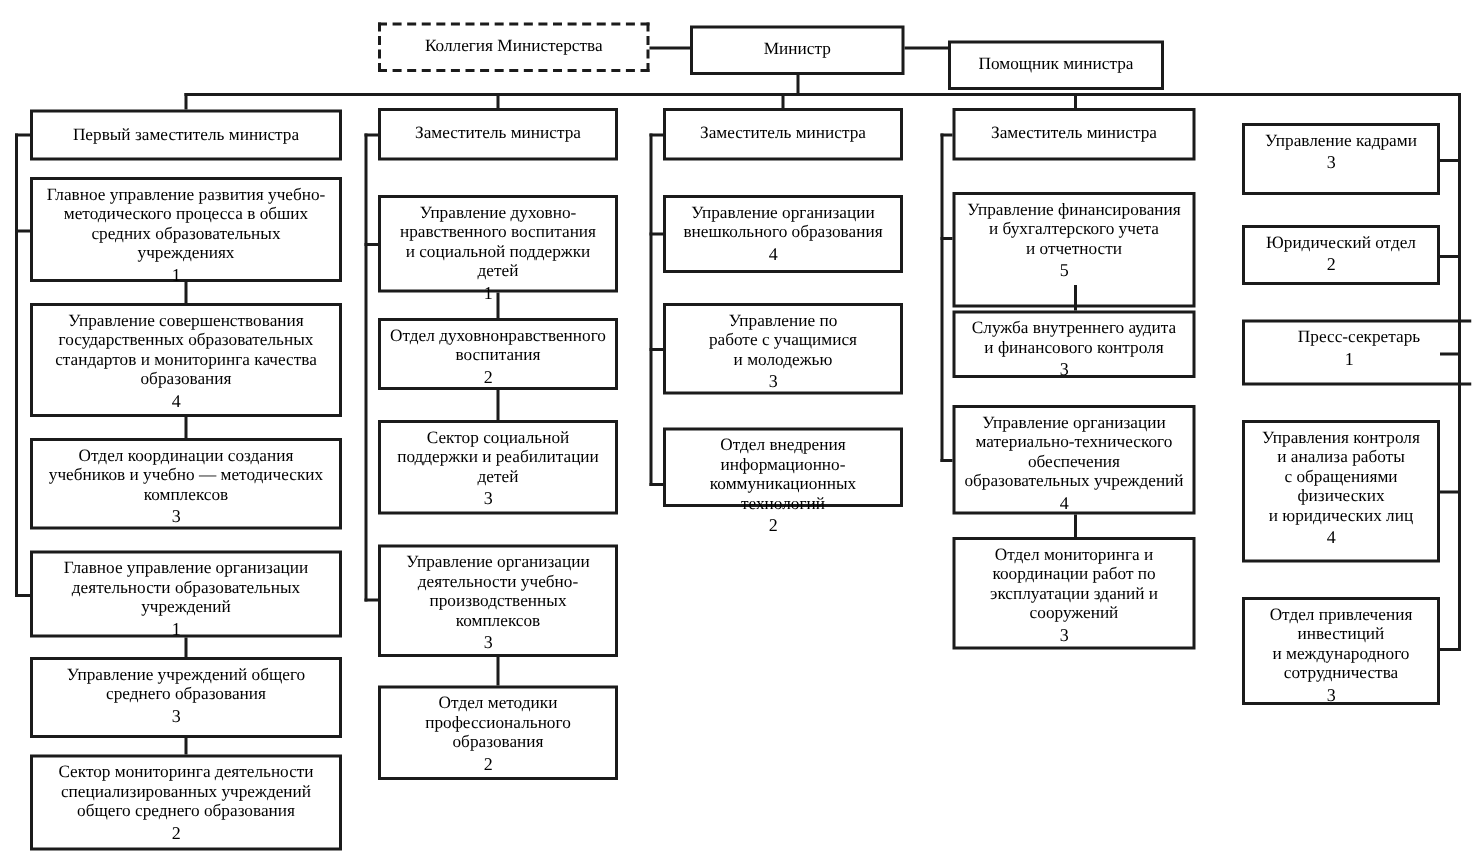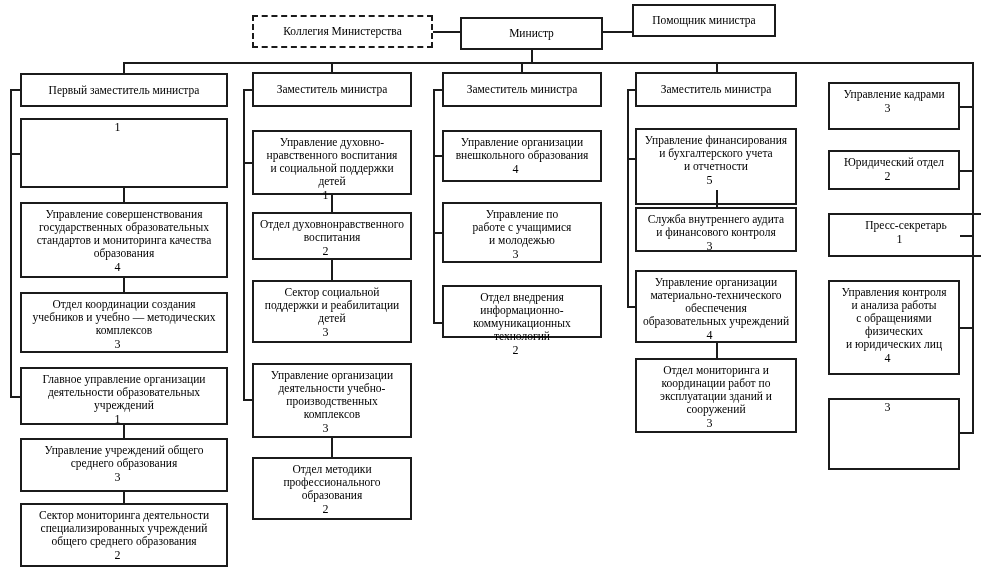--- a/index.html
+++ b/index.html
@@ -32,28 +32,32 @@
 <body>
 
 <div class="canvas">
 
   <div class="node dashed vcenter" style="left:252px;top:15px;width:181px;height:33px">
     <div class="lbl">Коллегия Министерства</div>
   </div>
   <div class="node vcenter" style="left:460px;top:17px;width:143px;height:33px">
     <div class="lbl">Министр</div>
   </div>
-  <div class="node vcenter" style="left:632px;top:4px;width:144px;height:33px">
+  <div class="node vcenter" style="left:632px;top:27px;width:144px;height:33px">
     <div class="lbl">Помощник министра</div>
   </div>
 
   <div class="node vcenter" style="left:20px;top:73px;width:208px;height:34px">
     <div class="lbl">Первый заместитель министра</div>
   </div>
   <div class="node" style="left:20px;top:118px;width:208px;height:70px">
+    <div class="lbl">Главное управление развития учебно-
+методического процесса в обших
+средних образовательных
+учреждениях</div>
     <div class="num">1</div>
   </div>
   <div class="node" style="left:20px;top:202px;width:208px;height:76px">
     <div class="lbl">Управление совершенствования
 государственных образовательных
 стандартов и мониторинга качества
 образования</div>
     <div class="num">4</div>
   </div>
   <div class="node" style="left:20px;top:292px;width:208px;height:61px">
@@ -179,20 +183,24 @@
   </div>
   <div class="node" style="left:828px;top:280px;width:132px;height:95px">
     <div class="lbl">Управления контроля
 и анализа работы
 с обращениями
 физических
 и юридических лиц</div>
     <div class="num">4</div>
   </div>
   <div class="node" style="left:828px;top:398px;width:132px;height:72px">
+    <div class="lbl">Отдел привлечения
+инвестиций
+и международного
+сотрудничества</div>
     <div class="num">3</div>
   </div>
 
 <div class="hl" style="left: 433px; top: 31px; width: 27px;"></div>
     <div class="hl" style="left: 603px; top: 31px; width: 29px;"></div>
     <div class="hl" style="left: 123px; top: 62px; width: 851px;"></div>
     <div class="vl" style="left: 531px; top: 50px; height: 12px;"></div>
     <div class="vl" style="left: 123px; top: 62px; height: 11px;"></div>
     <div class="vl" style="left: 331px; top: 62px; height: 10px;"></div>
     <div class="vl" style="left: 521px; top: 62px; height: 10px;"></div>

